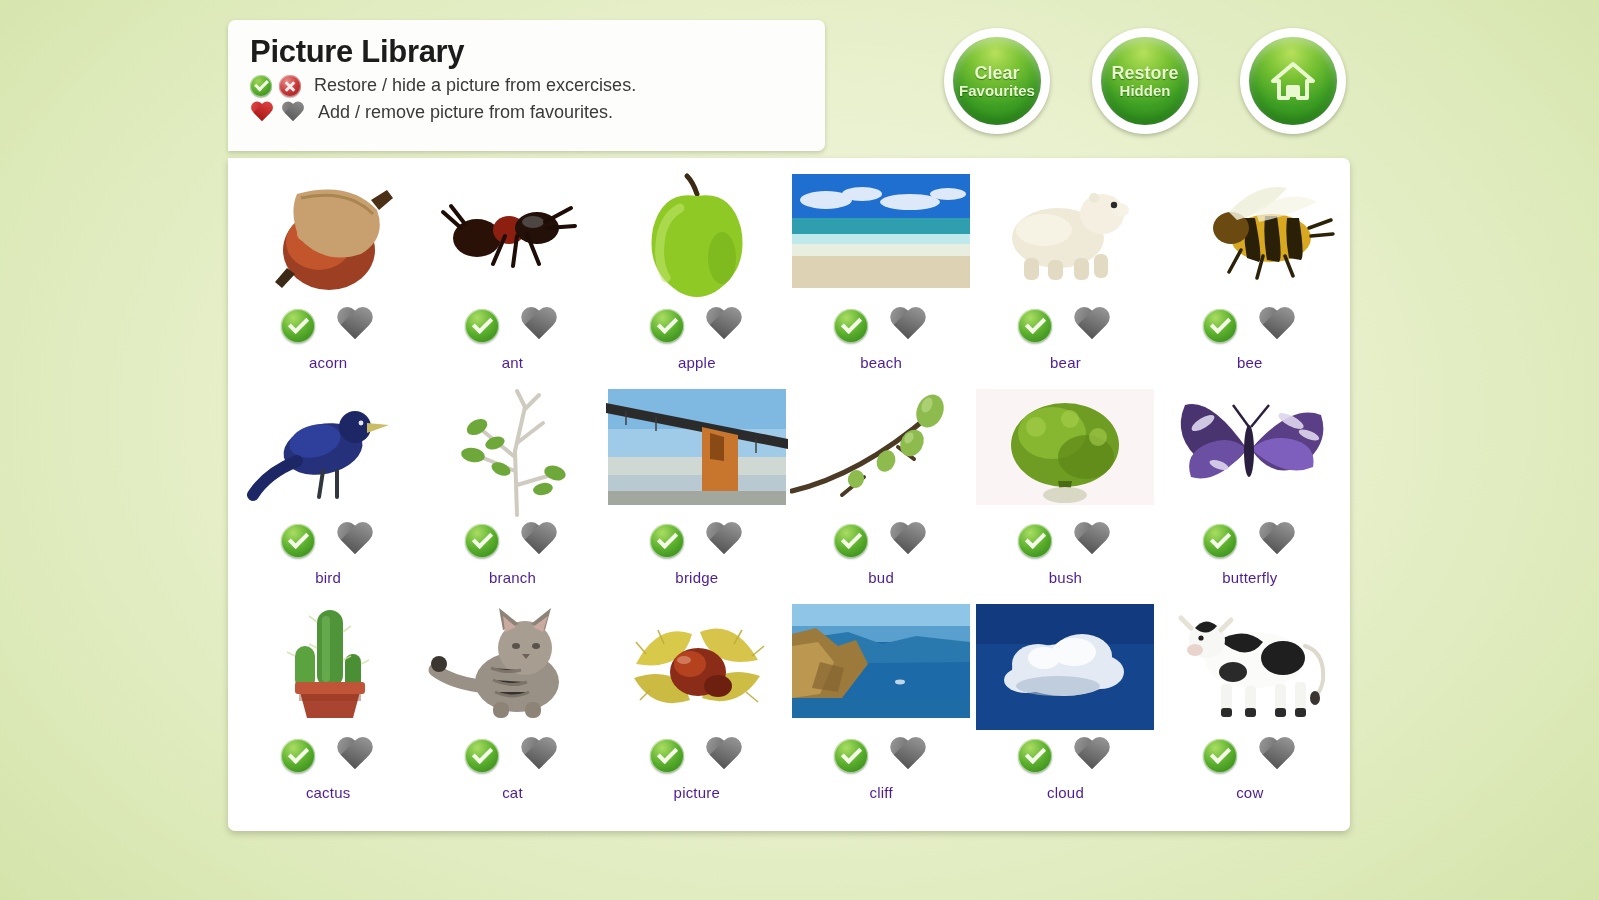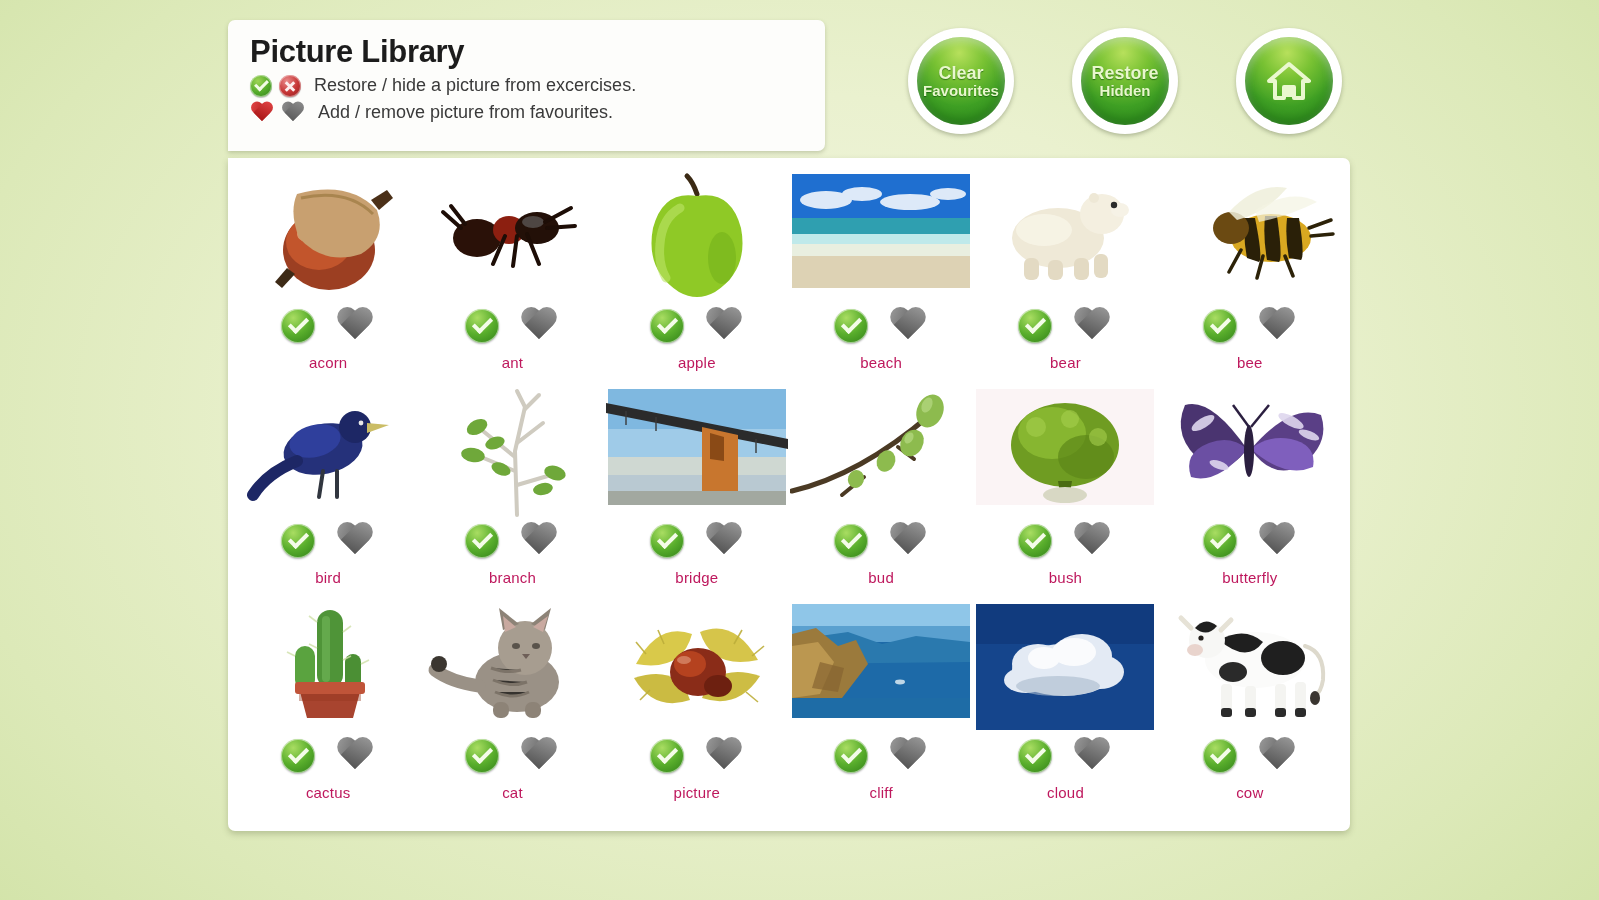--- a/index.html
+++ b/index.html
@@ -83,22 +83,22 @@
     border-radius: 12px 12px 0 0;
   }
   .heart::before { left: 12px; transform: rotate(-45deg); transform-origin: 0 100%; }
   .heart::after  { left: 0;    transform: rotate(45deg);  transform-origin: 100% 100%; }
   .heart-red::before, .heart-red::after   { background: linear-gradient(160deg,#e24545,#a81616); }
   .heart-gray::before, .heart-gray::after { background: linear-gradient(160deg,#8d8d8d,#5b5b5b); }
 
   
   #top-buttons {
     position: absolute;
-    left: 908px; top: 28px;
-    display: flex; gap: 58px;
+    left: 944px; top: 28px;
+    display: flex; gap: 42px;
     z-index: 4;
   }
   .round-btn {
     width: 106px; height: 106px;
     border-radius: 50%;
     background: #ffffff;
     box-shadow: 0 2px 4px rgba(70,80,50,0.35);
     display: flex; align-items: center; justify-content: center;
     cursor: pointer;
   }
@@ -173,21 +173,21 @@
   .ctl-heart::before, .ctl-heart::after {
     content: ""; position: absolute; top: 0;
     width: 20px; height: 31px; border-radius: 20px 20px 0 0;
     background: linear-gradient(160deg, #9a9a9a, #555555);
   }
   .ctl-heart::before { left: 20px; transform: rotate(-45deg); transform-origin: 0 100%; }
   .ctl-heart::after  { left: 0;    transform: rotate(45deg);  transform-origin: 100% 100%; }
 
   .pic-label {
     font-size: 15px;
-    color: #be185d;
+    color: #4c1d95;
     margin-bottom: 8px;
     text-align: right;
     letter-spacing: 0.2px;
   }
 
   
   .art-svg { width: 100%; height: 100%; display: block; }
 </style>
 </head>
 <body>

